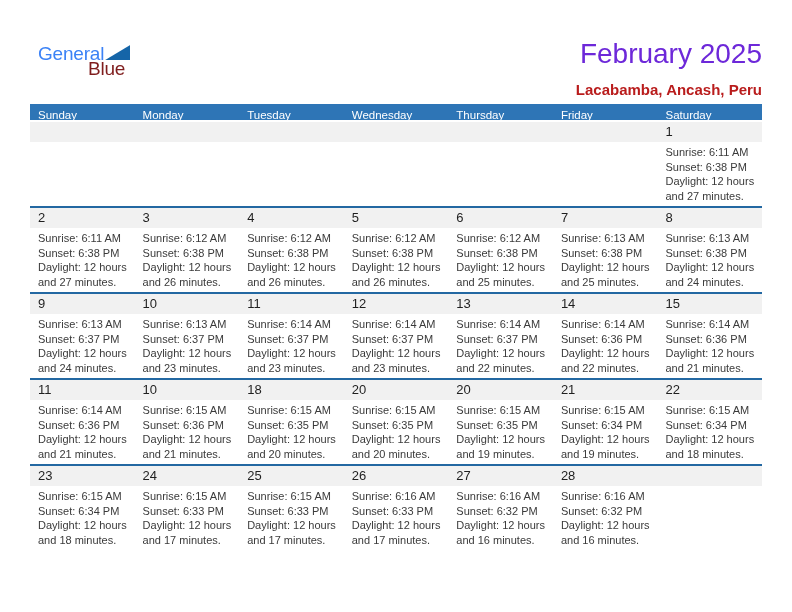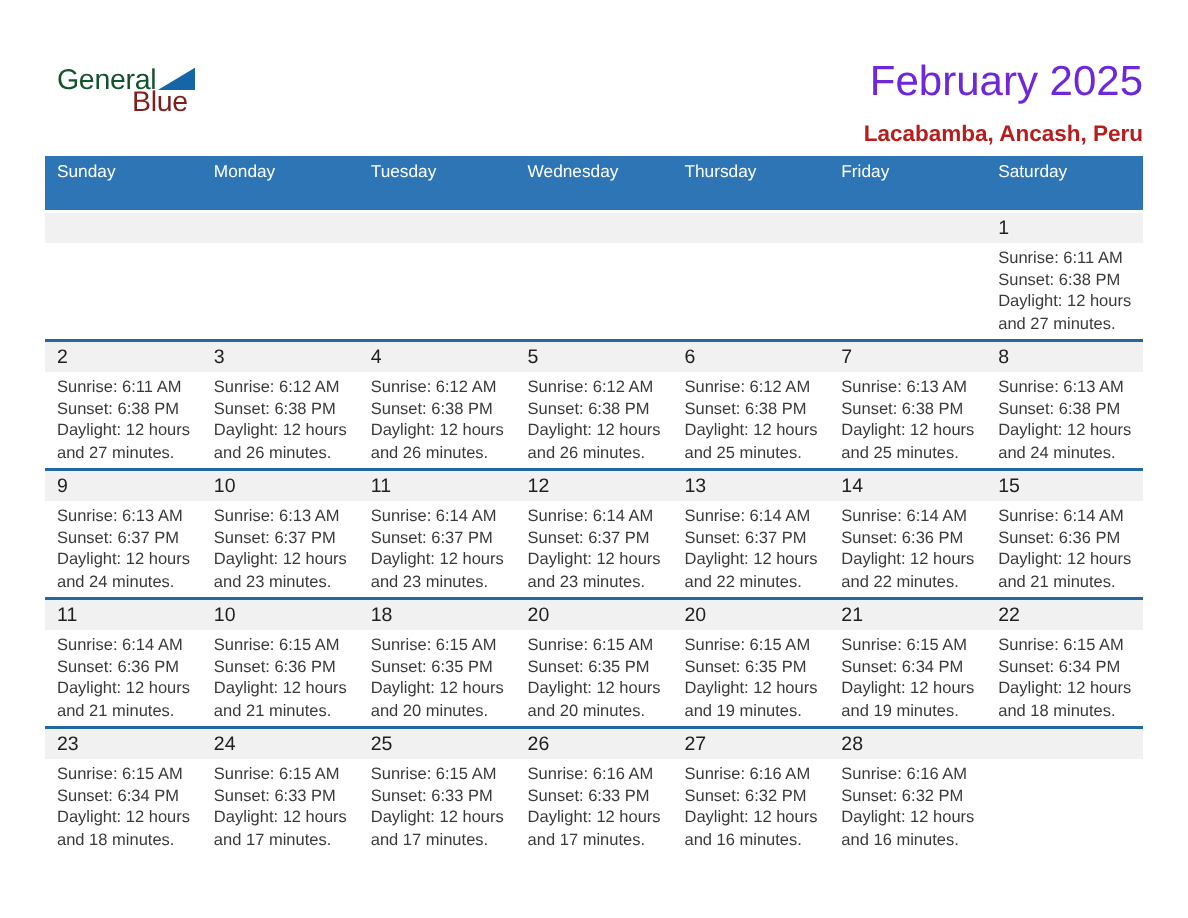--- a/index.html
+++ b/index.html
@@ -13,21 +13,21 @@
     width: 792px;
     height: 612px;
     background: #ffffff;
     overflow: hidden;
   }
 
   
   .logo { position: absolute; left: 38px; top: 44px; }
   .logo-line1 { display: flex; align-items: flex-start; }
   .logo-general {
-    font-size: 19px; color: #14532d; letter-spacing: -0.2px; line-height: 19px;
+    font-size: 19px; color: #3b82f6; letter-spacing: -0.2px; line-height: 19px;
   }
   .logo-triangle {
     width: 25px; height: 15px; margin: 1px 0 0 1px;
     background: #1565A8;
     clip-path: polygon(0 100%, 100% 0, 100% 100%);
   }
   .logo-blue {
     font-size: 19px; color: #7f1d1d; line-height: 17px;
     padding-left: 50px; margin-top: -3px; letter-spacing: -0.2px;
   }
@@ -37,21 +37,21 @@
     position: absolute; top: 38px; right: 30px;
     font-size: 28px; color: #6d28d9;
   }
   .location-subtitle {
     position: absolute; top: 81px; right: 30px;
     font-size: 15px; font-weight: bold; color: #b91c1c;
   }
 
   
   .calendar { position: absolute; left: 30px; top: 104px; width: 732px; }
-  .header-row { display: flex; height: 36px; background: #2E75B6; }
+  .header-row { display: flex; height: 16px; background: #2E75B6; }
   .header-cell {
     flex: 1; color: #ffffff; font-size: 11.5px; line-height: 22px;
     padding-left: 8px; overflow: hidden; white-space: nowrap;
   }
   .week-row {
     display: flex; height: 84px;
     border-top: 2px solid #2368A2;
     background: linear-gradient(to bottom, #F1F1F1 0px, #F1F1F1 20px, #ffffff 20px);
   }
   .week-row.first { border-top: 2px solid #ffffff; }

